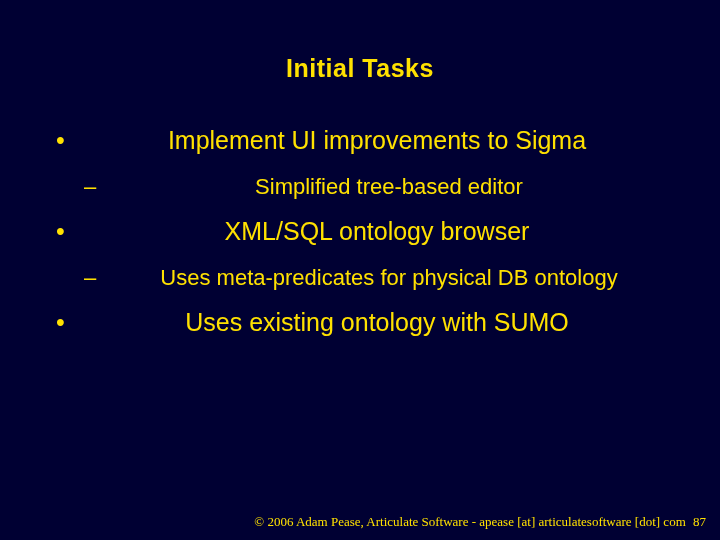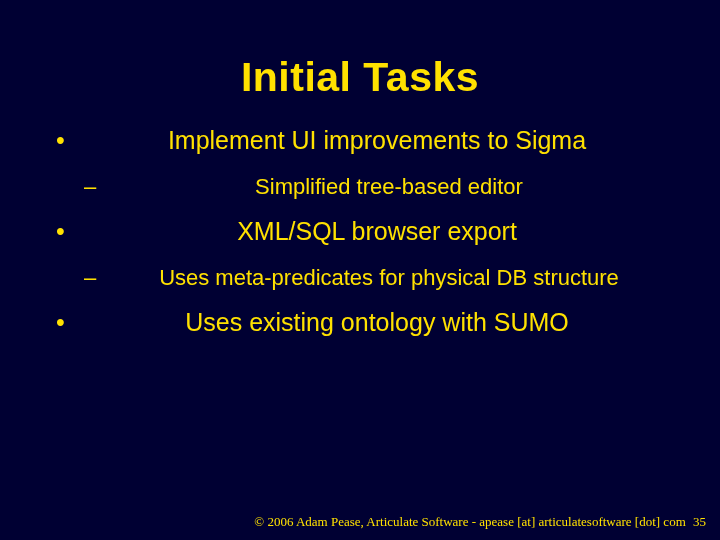--- a/index.html
+++ b/index.html
@@ -12,23 +12,23 @@
   }
   .slide {
     width: 720px;
     height: 540px;
     padding: 54px 50px 0 50px;
     position: relative;
   }
   .title {
     text-align: center;
     font-weight: bold;
-    font-size: 41px;
+    font-size: 25px;
     letter-spacing: 0.5px;
-    margin-bottom: 24px;
+    margin-bottom: 42px;
   }
   ul.top {
     list-style: none;
     text-align: center;
   }
   ul.top > li {
     position: relative;
     padding-left: 34px;
     font-size: 25px;
     line-height: 1.25;
@@ -81,27 +81,27 @@
   <h1 class="title">Initial Tasks</h1>
 
   <ul class="top">
     <li>
       <span>Implement UI improvements to Sigma</span>
       <ul class="sub">
         <li><span>Simplified tree-based editor</span></li>
       </ul>
     </li>
     <li>
-      <span>XML/SQL browser export</span>
+      <span>XML/SQL ontology browser</span>
       <ul class="sub">
-        <li><span>Uses meta-predicates for physical DB structure</span></li>
+        <li><span>Uses meta-predicates for physical DB ontology</span></li>
       </ul>
     </li>
     <li>
       <span>Uses existing ontology with SUMO</span>
     </li>
   </ul>
 
   <div class="footer">
     <span>© 2006 Adam Pease, Articulate Software - apease [at] articulatesoftware [dot] com</span>
-    <span class="pagenum">35</span>
+    <span class="pagenum">87</span>
   </div>
 </div>
 
 </body></html>

